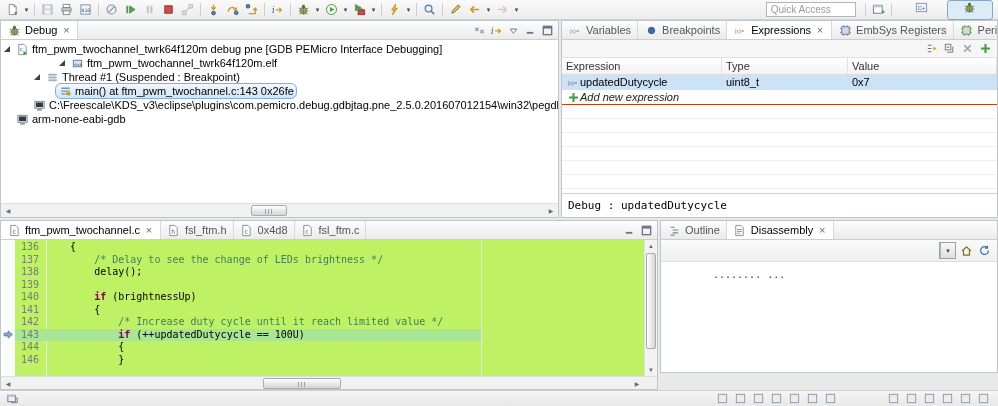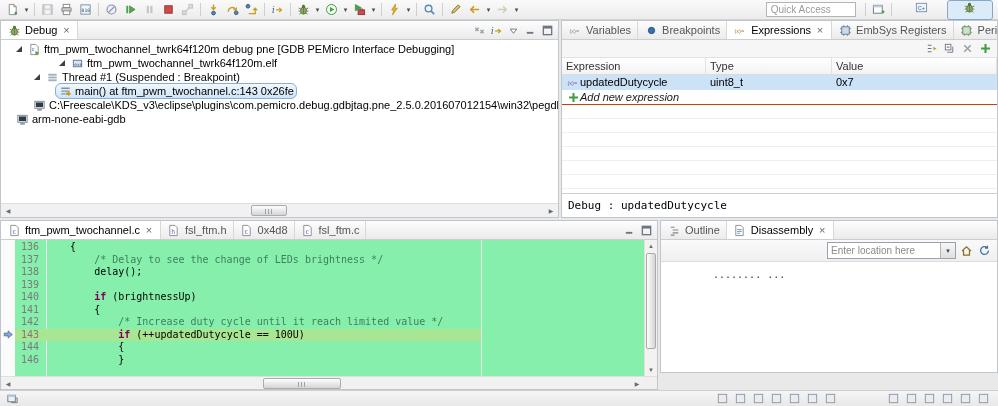--- a/index.html
+++ b/index.html
@@ -67,31 +67,31 @@
   .sb-left::after { content: "◀"; } .sb-right::after { content: "▶"; }
   .sb-thumb { position: absolute; top: 1px; height: 11px; background: linear-gradient(#fefefe, #d5d5d5); border: 1px solid #ababab; border-radius: 2px; }
   .sb-grip { position: absolute; left: 50%; top: 3px; width: 9px; height: 5px; margin-left: -4px;
              background: repeating-linear-gradient(90deg, #9aa4ae 0 1px, transparent 1px 3px); }
   
   .view-toolbar { height: 18px; display: flex; align-items: center; justify-content: flex-end; gap: 1px; padding: 0 3px;
                   background: #f6f6f6; border-bottom: 1px solid #e2e2e2; }
   .col-head { display: flex; height: 17px; background: linear-gradient(#fff, #f3f3f3); border-bottom: 1px solid #dcdcdc; font-size: 11px; color: #333; }
   .cell { display: flex; align-items: center; padding: 0 4px; overflow: hidden; white-space: nowrap; }
   .hc { border-right: 1px solid #e2e2e2; }
-  .c-expr { width: 144px; flex: none; }
+  .c-expr { width: 160px; flex: none; }
   .c-type { width: 126px; flex: none; }
   .c-val { flex: 1; }
   .expr-row { display: flex; height: 15px; font-size: 11px; border-bottom: 1px solid #c2410c; align-items: center; }
   .expr-row.selected { background: #cbe2f7; border-bottom-color: #cbe2f7; }
   .add-row { font-style: italic; color: #1a1a1a; }
   .grid-row { height: 14px; border-bottom: 1px solid #efefef; }
   .expr-detail { position: absolute; left: 0; right: 0; bottom: 0; height: 24px; border-top: 1px solid #cfcfcf;
                  background: #fff; font: 11px/20px "DejaVu Sans Mono", monospace; padding: 2px 6px; color: #000; }
   
-  .ed-body { position: absolute; top: 19px; left: 0; right: 0; bottom: 13px; overflow: hidden; background: #86efac; }
+  .ed-body { position: absolute; top: 19px; left: 0; right: 0; bottom: 13px; overflow: hidden; background: #bef264; }
   .ann-ruler { position: absolute; left: 0; top: 0; bottom: 0; width: 14px; background: #fbfbfb; }
   .ln-sep { position: absolute; left: 45px; top: 0; bottom: 0; width: 1px; background: #ececec; }
   .print-margin { position: absolute; left: 480px; top: 0; bottom: 0; width: 1px; background: #e4e4e4; }
   .code-lines { position: absolute; left: 0; top: 1px; right: 13px; }
   .code-row { display: flex; height: 12.5px; font: 10px/12.5px "DejaVu Sans Mono", monospace; color: #000; }
   .code-row.current { background: linear-gradient(to right, rgba(0,0,0,0) 0, rgba(0,0,0,0) 14px, #a9e693 14px, #a9e693 480px, rgba(0,0,0,0) 480px); }
   .gutter { width: 14px; flex: none; display: flex; align-items: center; justify-content: center; }
   .gutter svg { width: 11px; height: 11px; }
   .ln { width: 31px; flex: none; text-align: right; padding-right: 7px; color: #7a7a7a; }
   .code { white-space: pre; }
@@ -354,21 +354,21 @@
         </span>
         <span class="tbtn sm">
           <svg width="13" height="13" viewBox="0 0 14 14" xmlns="http://www.w3.org/2000/svg">
             <rect x="2.5" y="2.5" width="9" height="9" fill="none" stroke="#6b7682" stroke-width="1.4"></rect>
             <rect x="2.5" y="2.5" width="9" height="2.4" fill="#6b7682"></rect>
           </svg>
         </span>
       </span>
   </div>
   <div class="tree">
-      <div class="tree-row" style="padding-left: 12px;">
+      <div class="tree-row" style="padding-left: 0;">
         <span class="twisty exp"></span>
         <span class="row-content">
           <span class="icon">
             <svg width="13" height="13" viewBox="0 0 14 14" xmlns="http://www.w3.org/2000/svg">
               <path d="M3 1.5h5.5L11 4v8.5H3z" fill="#fff" stroke="#8a8a8a"></path>
               <text x="4" y="9" font-size="6" fill="#3b6eae">c</text>
               <path d="M8 8.5l4 2.3-4 2.3z" fill="#3fa53f"></path>
             </svg>
           </span>
           <span class="tree-label">ftm_pwm_twochannel_twrk64f120m debug pne [GDB PEMicro Interface Debugging]</span>
@@ -709,21 +709,20 @@
               <path d="M4.5 6h5M4.5 8h5M4.5 10h3" stroke="#5b87b5" stroke-width=".9"></path>
             </svg>
           </span>
           <span>Disassembly</span>
           <span class="close"></span>
         </span>
       </span>
   </div>
   <div class="dis-toolbar">
     <span class="combo">
-      <input type="text" placeholder="Enter location here" style="">
       <span class="combo-dd"></span>
     </span>
     <span style="display:flex;align-items:center;gap:1px;">
         <span class="tbtn sm">
           <svg width="13" height="13" viewBox="0 0 14 14" xmlns="http://www.w3.org/2000/svg">
             <path d="M2.2 7.5L7 3l4.8 4.5M3.8 7v5h6.4V7" fill="none" stroke="#8a6d1f" stroke-width="1.3"></path>
           </svg>
         </span>
         <span class="tbtn sm">
           <svg width="13" height="13" viewBox="0 0 14 14" xmlns="http://www.w3.org/2000/svg">

